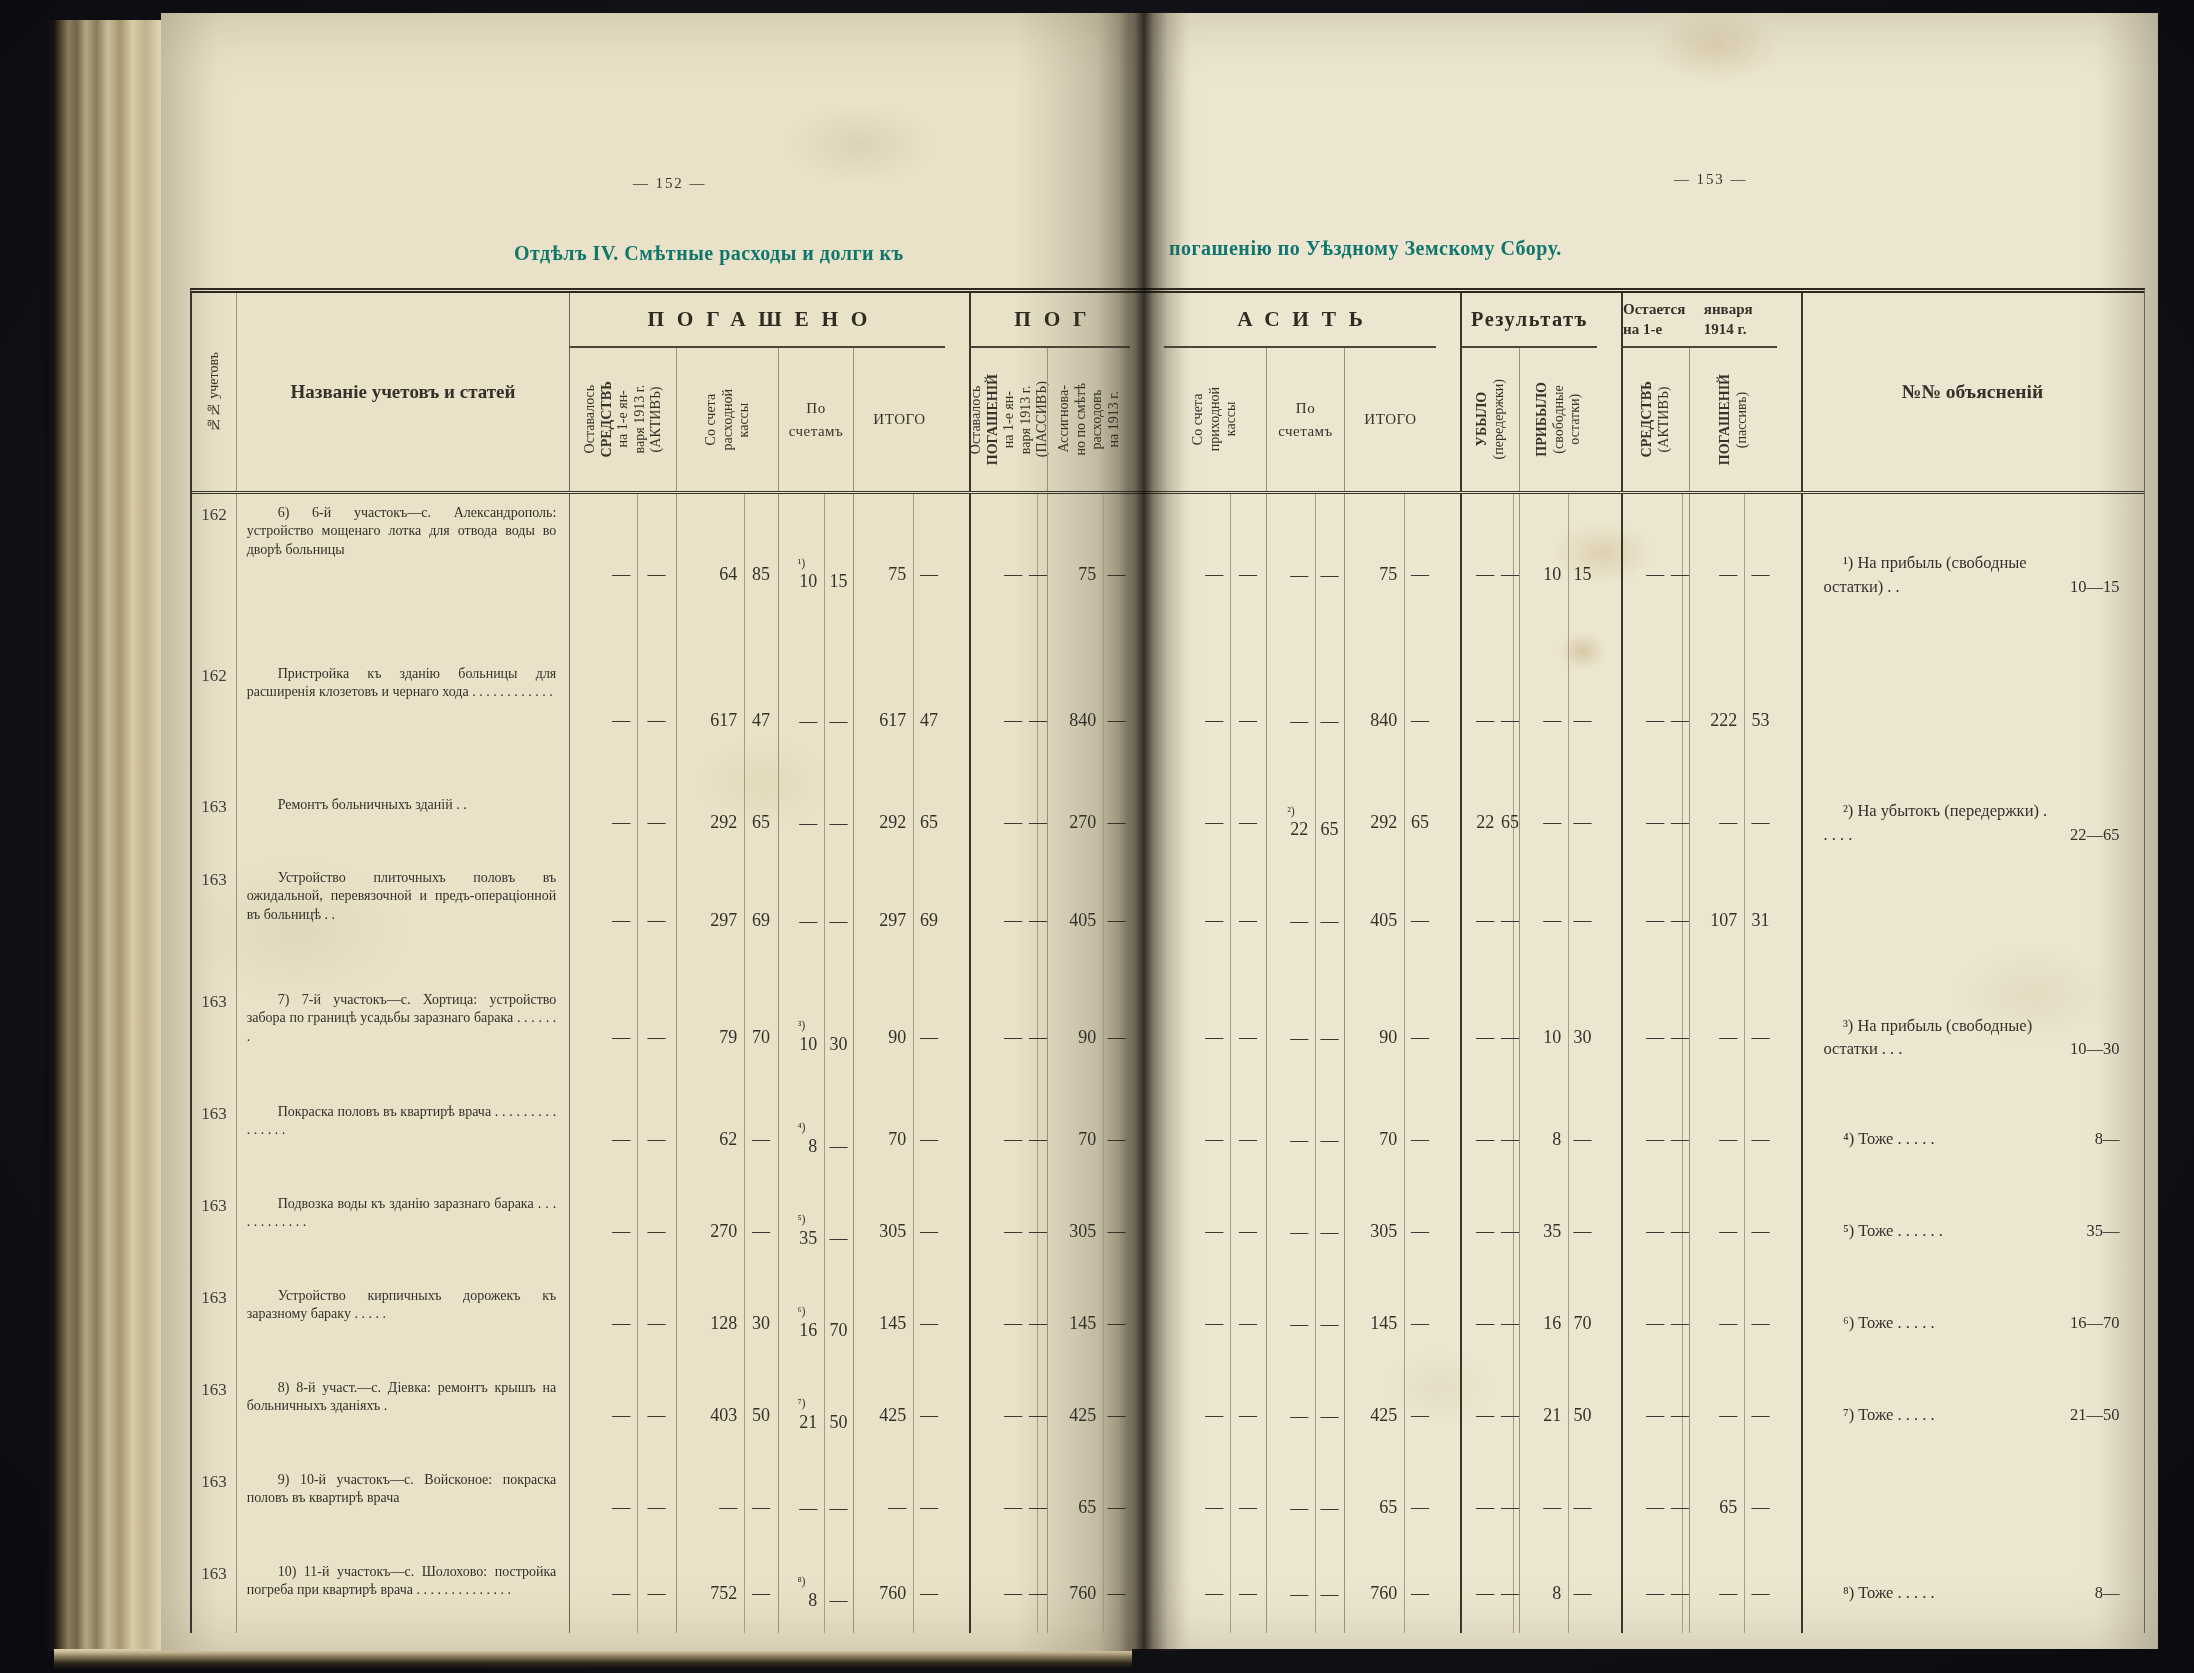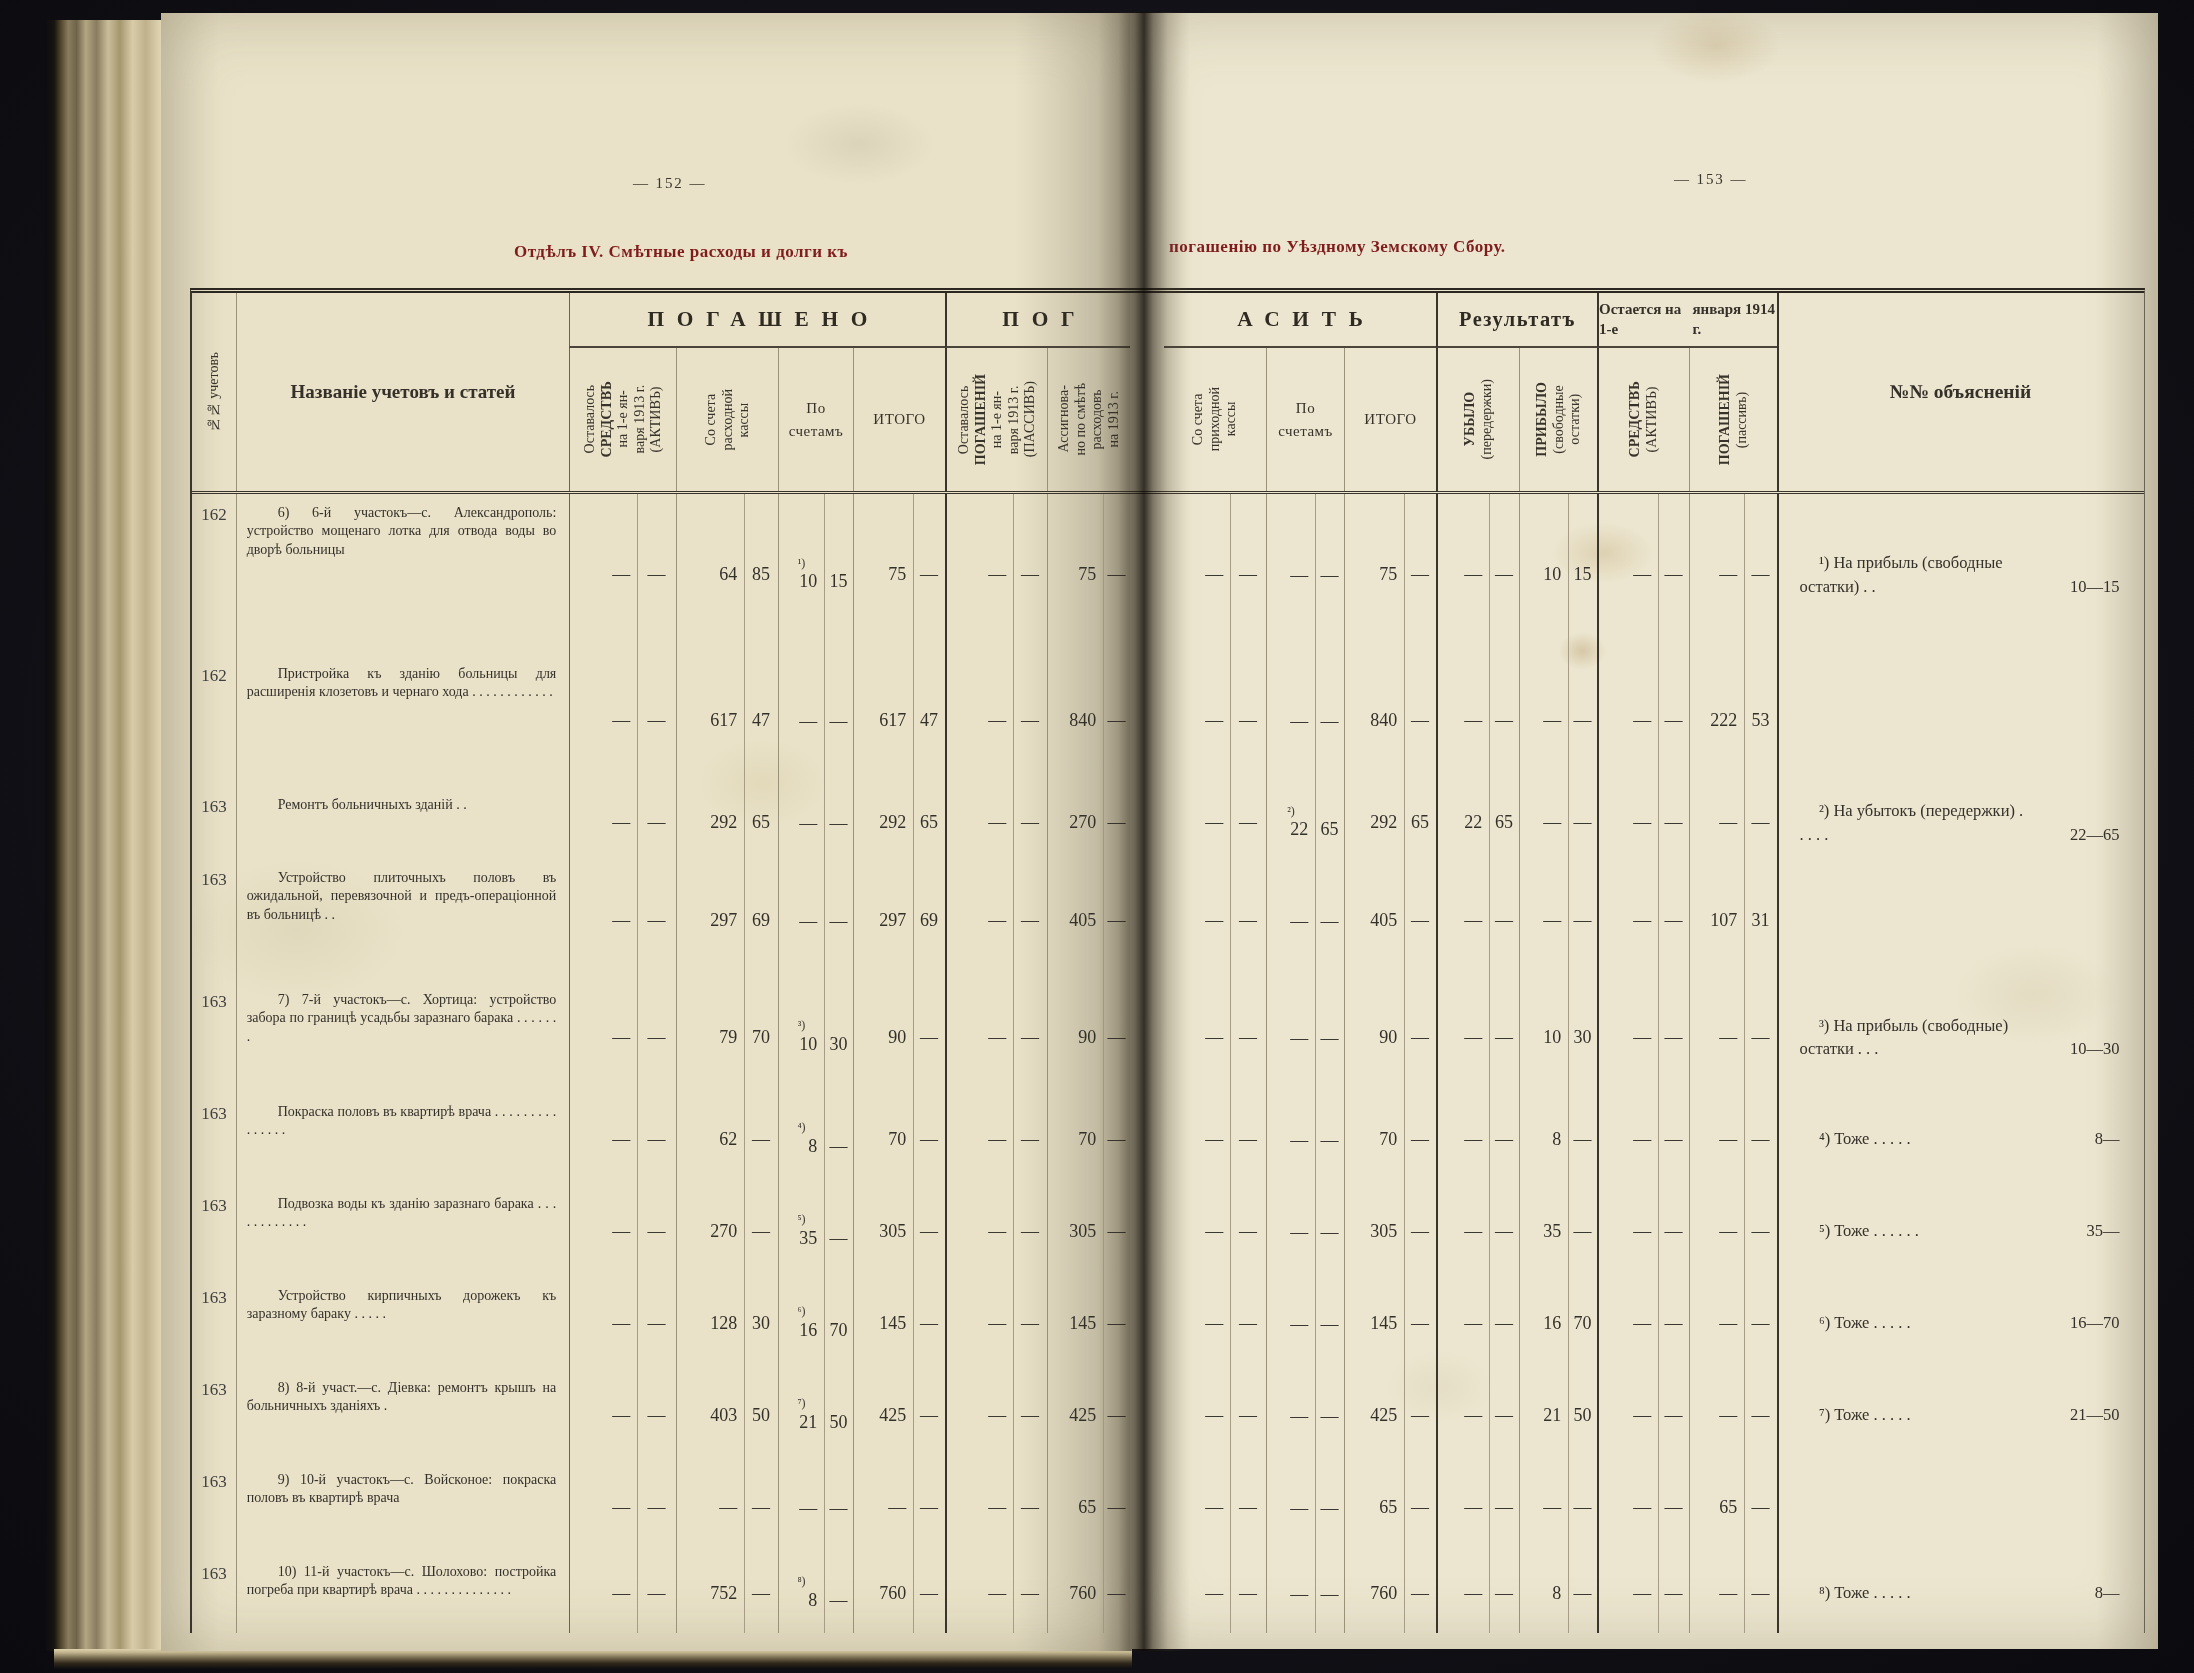--- a/index.html
+++ b/index.html
@@ -34,21 +34,21 @@
       linear-gradient(90deg, rgba(60,50,30,.22) 0%, rgba(60,50,30,0) 5%, rgba(60,50,30,0) 94%, rgba(60,50,30,.18) 100%);
     box-shadow:inset 0 0 68px rgba(95,80,45,.25);}
   .fold-shadow{position:absolute;left:1098px;top:11.7px;width:92px;height:1639px;z-index:30;pointer-events:none;
     background:linear-gradient(90deg, rgba(43,36,24,0) 0%, rgba(43,36,24,.16) 22%,
       rgba(28,22,13,.50) 40%, rgba(14,10,6,.80) 50%, rgba(28,22,13,.45) 60%,
       rgba(80,68,46,.20) 76%, rgba(236,229,207,0) 100%);}
   
   .pagenum{position:absolute;z-index:12;font-size:15px;letter-spacing:1.9px;color:#3a352c;}
   .pn-left{left:633px;top:175px;}
   .pn-right{left:1674px;top:171px;}
-  .booktitle{position:absolute;z-index:12;font-size:17px;font-weight:700;color:#7f1d1d;letter-spacing:0.5px;white-space:nowrap;}
+  .booktitle{position:absolute;z-index:12;font-size:20px;font-weight:700;color:#0f766e;letter-spacing:0.5px;white-space:nowrap;}
   .title-left{left:514px;top:242px;}
   .title-right{left:1169px;top:237px;}
   
   .ledger{position:absolute;left:190px;top:288px;width:1952px;z-index:10;
     border-top:5.8px double #2c2821;border-left:2.9px solid #3a352c;border-right:1.9px solid #6a6252;}
   .grid17{display:grid;grid-template-columns:44px 333px 107px 102px 75px 92px 102px 83px 34px 102px 78px 92px 83px 78px 92px 88px 365px;}
   .thead{grid-template-rows:55px 143px;border-bottom:3.4px double #3a352c;}
   .hc{position:relative;}
   .group{display:flex;align-items:center;justify-content:center;font-weight:700;font-size:21.4px;
     letter-spacing:12.7px;text-indent:12.7px;color:#2f2b22;border-bottom:2.9px double #4a443a;}
@@ -60,21 +60,21 @@
   .explanhead{font-weight:700;font-size:19.5px;}
   .hsub{display:flex;align-items:center;justify-content:center;}
   .vhead{writing-mode:vertical-rl;transform:rotate(180deg);font-size:14px;line-height:1.18;text-align:center;color:#37322a;}
   .vhead div{white-space:nowrap;}
   .vhead .b{font-weight:700;}
   .hplain{display:flex;flex-direction:column;align-items:center;justify-content:center;
     font-size:15px;line-height:1.5;letter-spacing:0.5px;color:#37322a;}
   
   .blt{border-left:1px solid #9a9179;}
   .blm{border-left:1.5px solid #6a6252;}
-  .blk{border-left:2.9px solid #3a352c;}
+  .blk{border-left:2.9px solid #3a352c;margin-left:24px;}
   
   .tbody .trow:nth-child(1){height:161px;}
   .tbody .trow:nth-child(2){height:131px;}
   .tbody .trow:nth-child(3){height:73px;}
   .tbody .trow:nth-child(4){height:122px;}
   .tbody .trow:nth-child(5){height:112px;}
   .tbody .trow:nth-child(6){height:92px;}
   .tbody .trow:nth-child(7){height:92px;}
   .tbody .trow:nth-child(8){height:92px;}
   .tbody .trow:nth-child(9){height:92px;}

